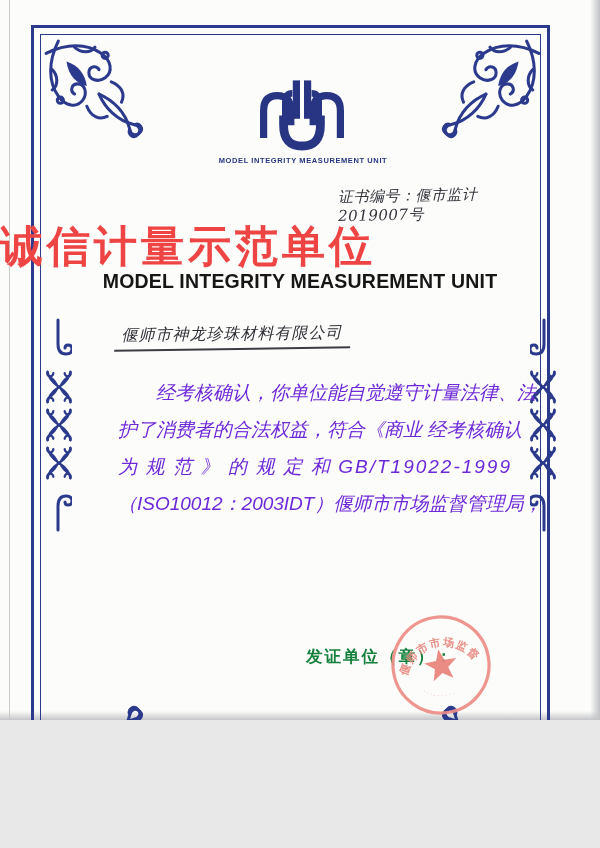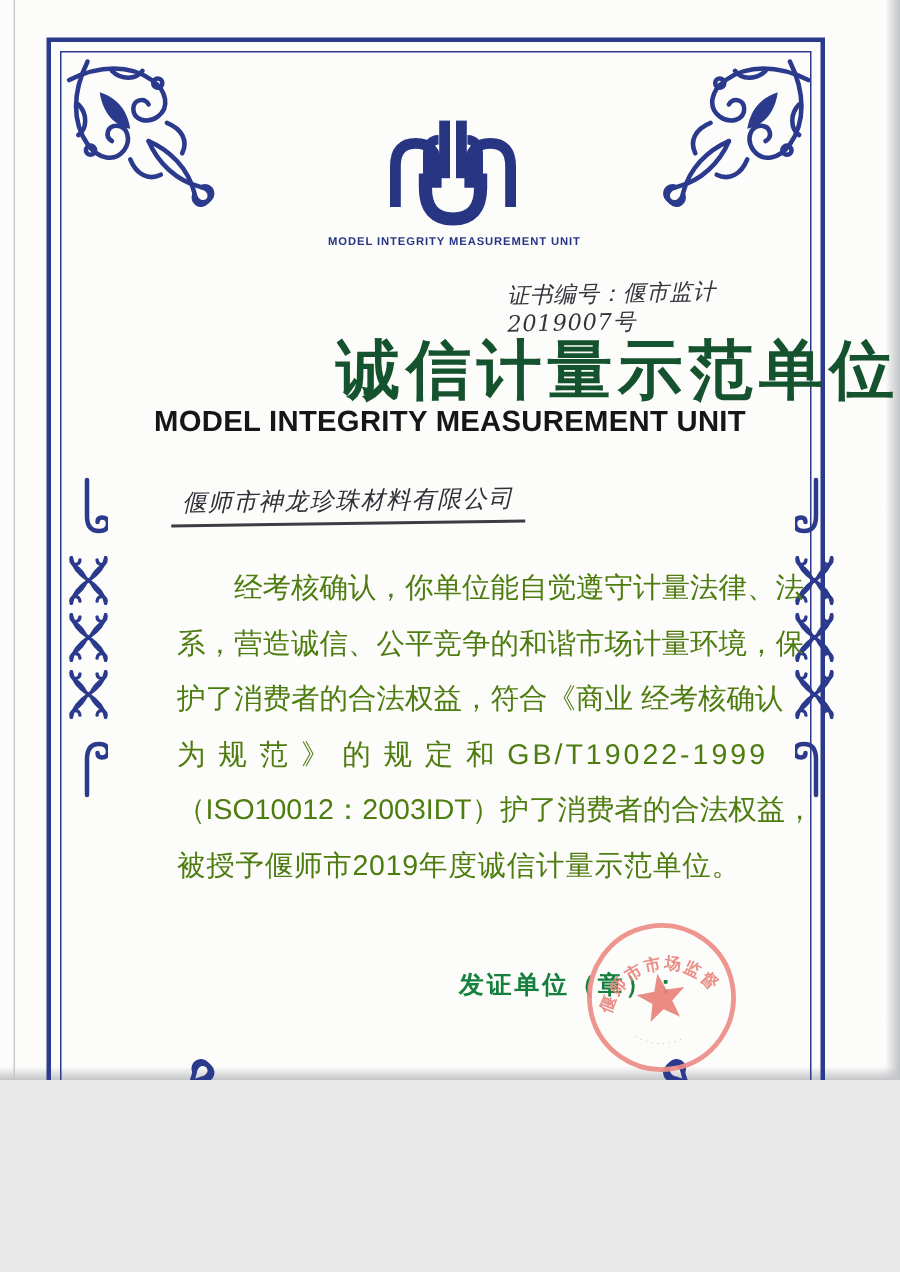--- a/index.html
+++ b/index.html
@@ -33,38 +33,38 @@
   .logo-caption{
     position:absolute;left:153px;top:156px;width:300px;text-align:center;
     font-size:7.5px;font-weight:bold;color:#283583;letter-spacing:.6px;
   }
   .cert-no{
     position:absolute;left:338px;top:186px;width:200px;
     font-size:15px;color:#33343c;letter-spacing:.5px;
     font-family:"DejaVu Serif",serif;font-style:italic;transform:rotate(-1.2deg);
   }
   .title-zh{
-    position:absolute;left:0;top:218px;width:100%;text-align:right;
-    font-size:43px;font-weight:900;color:#14532d;letter-spacing:4px;
+    position:absolute;left:0;top:218px;width:100%;text-align:left;
+    font-size:43px;font-weight:900;color:#ef4444;letter-spacing:4px;
     font-family:"Liberation Serif","DejaVu Serif",serif;
   }
   .title-en{
     position:absolute;left:0;top:270px;width:100%;text-align:center;
     font-size:19.5px;font-weight:800;color:#161616;letter-spacing:.2px;
   }
   
   .company{
     position:absolute;left:114px;top:324px;width:236px;
     border-bottom:2px solid #3c3c44;padding-bottom:3px;text-align:center;
     font-size:16px;color:#303038;letter-spacing:1px;
     font-family:"DejaVu Serif",serif;font-style:italic;transform:rotate(-.8deg);
   }
   .body-text{
     position:absolute;left:118px;top:374px;width:394px;
-    font-size:19px;color:#4d7c0f;
+    font-size:19px;color:#6d28d9;font-style:italic;
   }
   .body-line{
     line-height:37px;height:37px;
     text-align:justify;text-align-last:justify;white-space:nowrap;
   }
   .body-line.first{padding-left:38px;}
   .body-line.spread{letter-spacing:2px;}
   .body-line.last{text-align-last:left;letter-spacing:.5px;}
   
   .issuer{
@@ -295,25 +295,23 @@
 
   <div class="cert-no">证书编号：偃市监计2019007号</div>
 
   <div class="title-zh">诚信计量示范单位</div>
   <div class="title-en">MODEL INTEGRITY MEASUREMENT UNIT</div>
 
   <div class="company">偃师市神龙珍珠材料有限公司</div>
 
   <div class="body-text">
     <div class="body-line first">经考核确认，你单位能自觉遵守计量法律、法</div>
-    <div class="body-line">系，营造诚信、公平竞争的和谐市场计量环境，保</div>
     <div class="body-line">护了消费者的合法权益，符合《商业 经考核确认</div>
     <div class="body-line spread">为规范》的规定和GB/T19022-1999</div>
-    <div class="body-line">（ISO10012：2003IDT）护了消费者的合法权益，</div>
-    <div class="body-line last">被授予偃师市2019年度诚信计量示范单位。</div>
+    <div class="body-line">（ISO10012：2003IDT）偃师市市场监督管理局，</div>
   </div>
 
   <div class="issuer">发证单位（章）：</div>
   <svg class="seal" viewBox="0 0 110 110">
     <defs>
       <path id="sealArc" d="M19 62 A38 38 0 0 1 91 62"></path>
       <path id="sealArcBottom" d="M28 74 A34 34 0 0 0 82 74"></path>
     </defs>
     <circle cx="55" cy="55" r="48" fill="none" stroke="#ec8d85" stroke-width="3.2"></circle>
     <polygon points="55,39 59.1,50.3 71.2,50.7 61.7,58.2 65,69.8 55,63 45,69.8 48.3,58.2 38.8,50.7 50.9,50.3" fill="#ea837b"></polygon>

